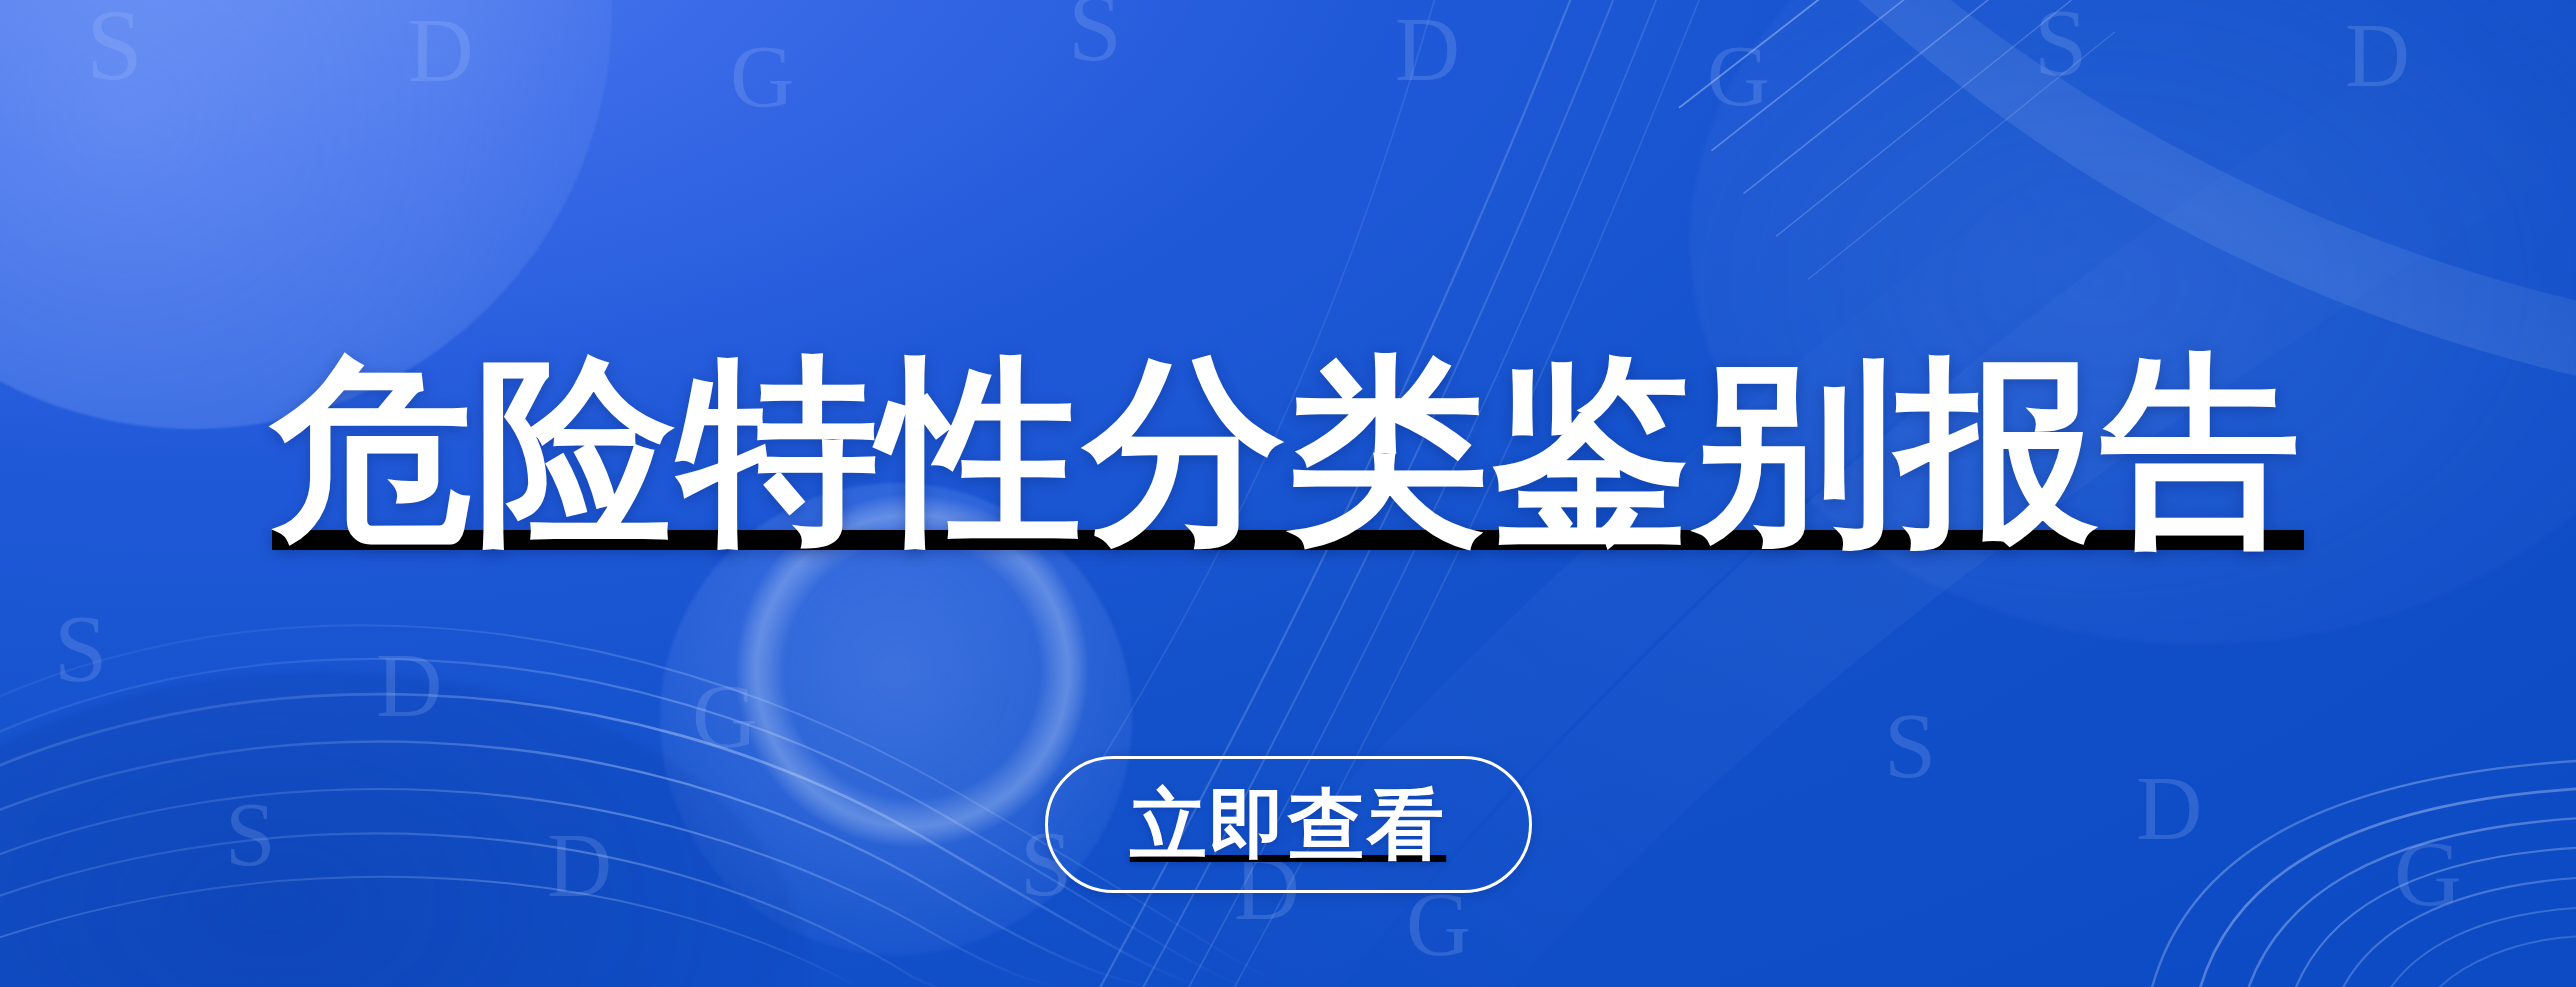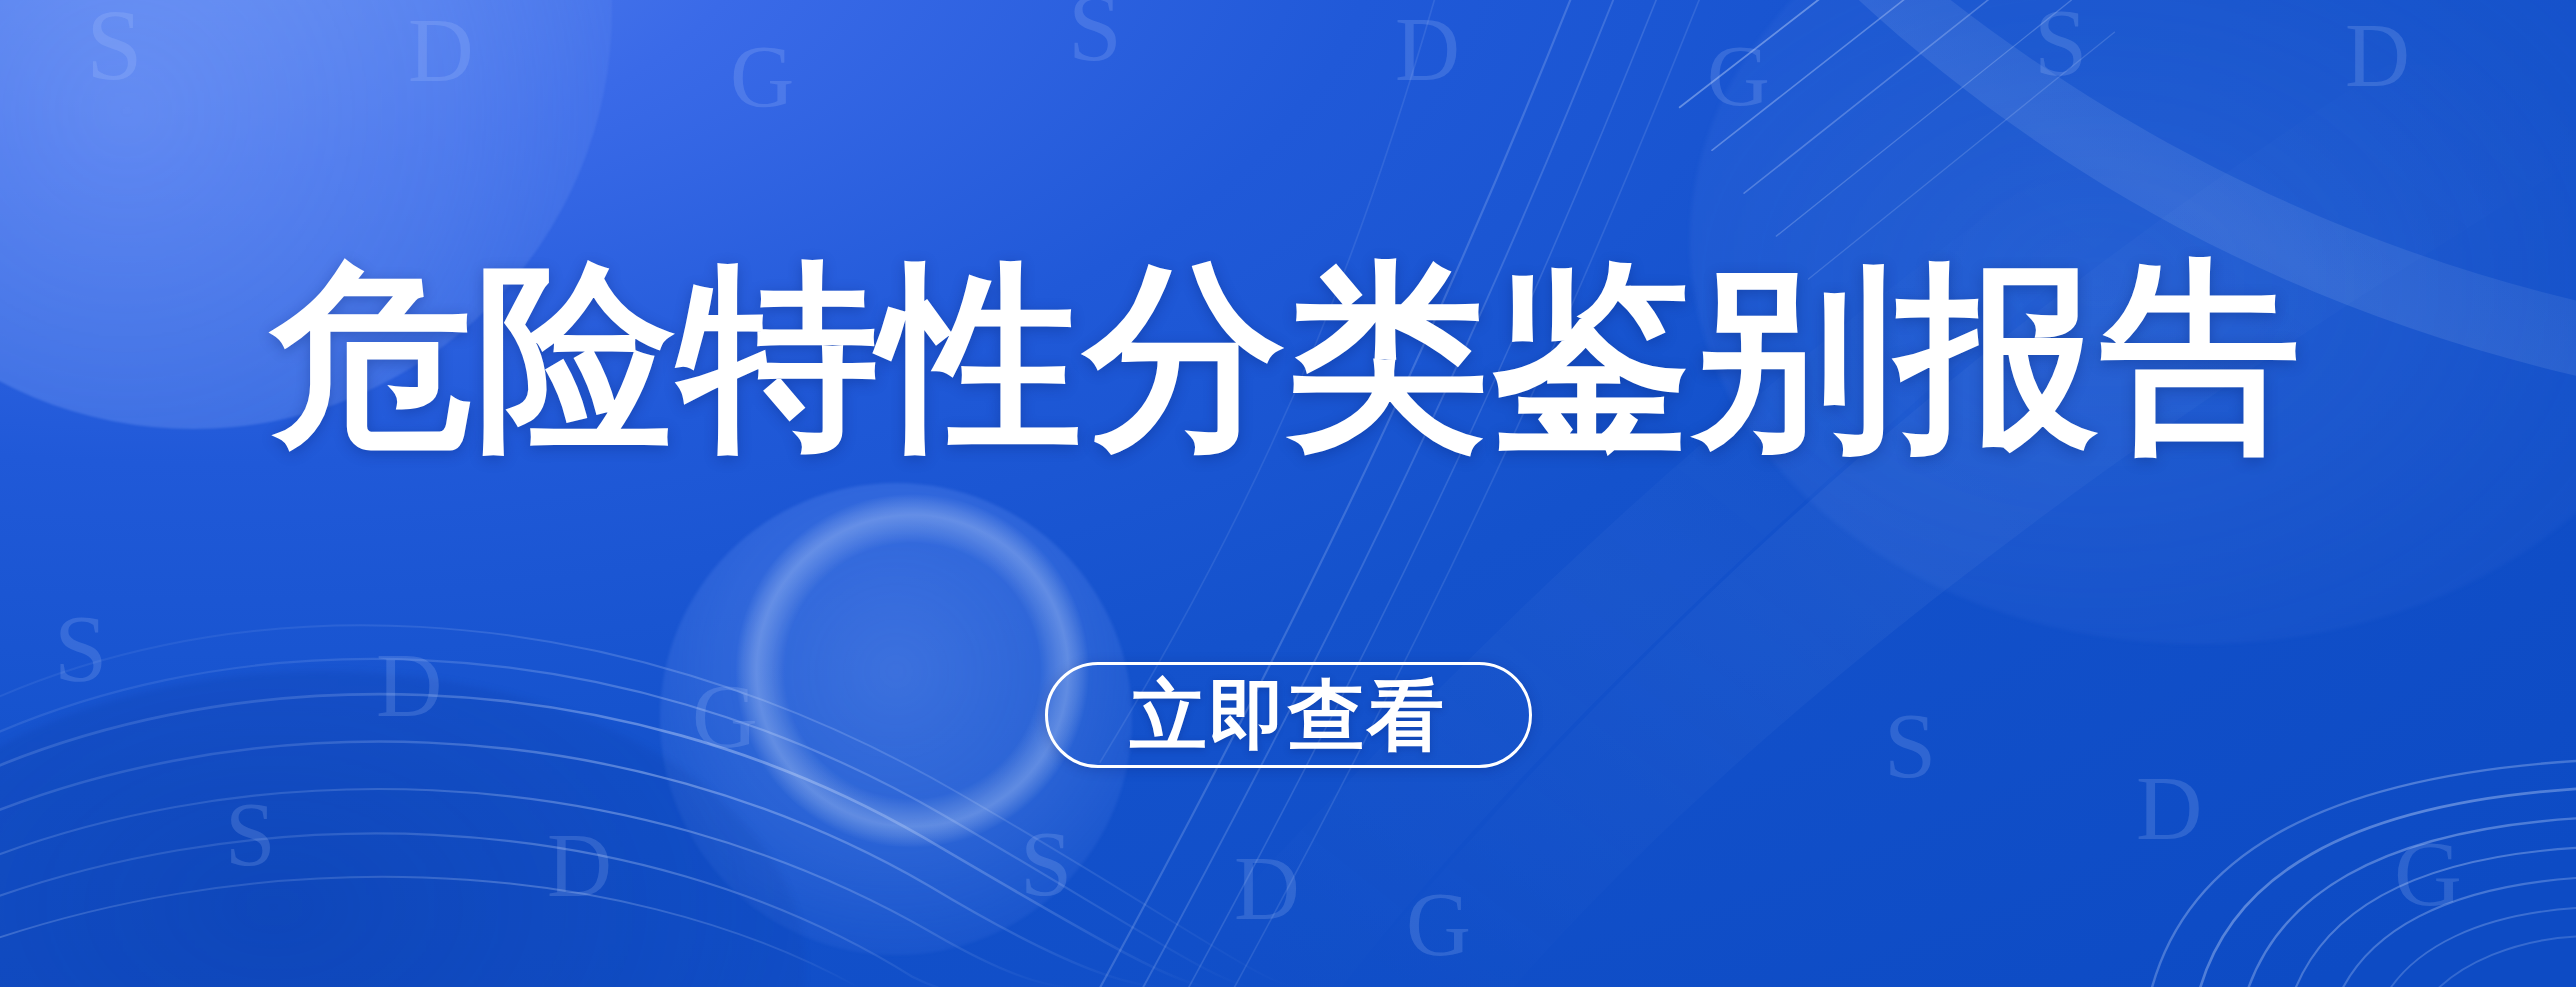--- a/index.html
+++ b/index.html
@@ -51,35 +51,35 @@
     user-select:none;
   }
 
   
   .art{position:absolute;inset:0;pointer-events:none;}
 
   
   #content{
     position:absolute;inset:0;
     display:flex;flex-direction:column;
-    align-items:center;justify-content:flex-start;
+    align-items:center;justify-content:center;text-decoration:underline;
   }
   #page-title{
     margin-top:257px;
     font-size:200px;
     line-height:1;
     font-weight:700;
     color:#ffffff;
     letter-spacing:3.2px;
     white-space:nowrap;
     text-shadow:0 3.2px 14px rgba(0,28,100,.30);
   }
   #cta-button{
     margin-top:71px;
-    width:487px;height:106px;
+    width:487px;height:137px;
     border:3.8px solid #ffffff;
     border-radius:69px;
     display:flex;align-items:center;justify-content:center;
     background:transparent;
     box-shadow:0 2.1px 11.8px rgba(0,25,95,.22);
   }
   #cta-label{
     font-size:77px;
     line-height:1;
     font-weight:700;

